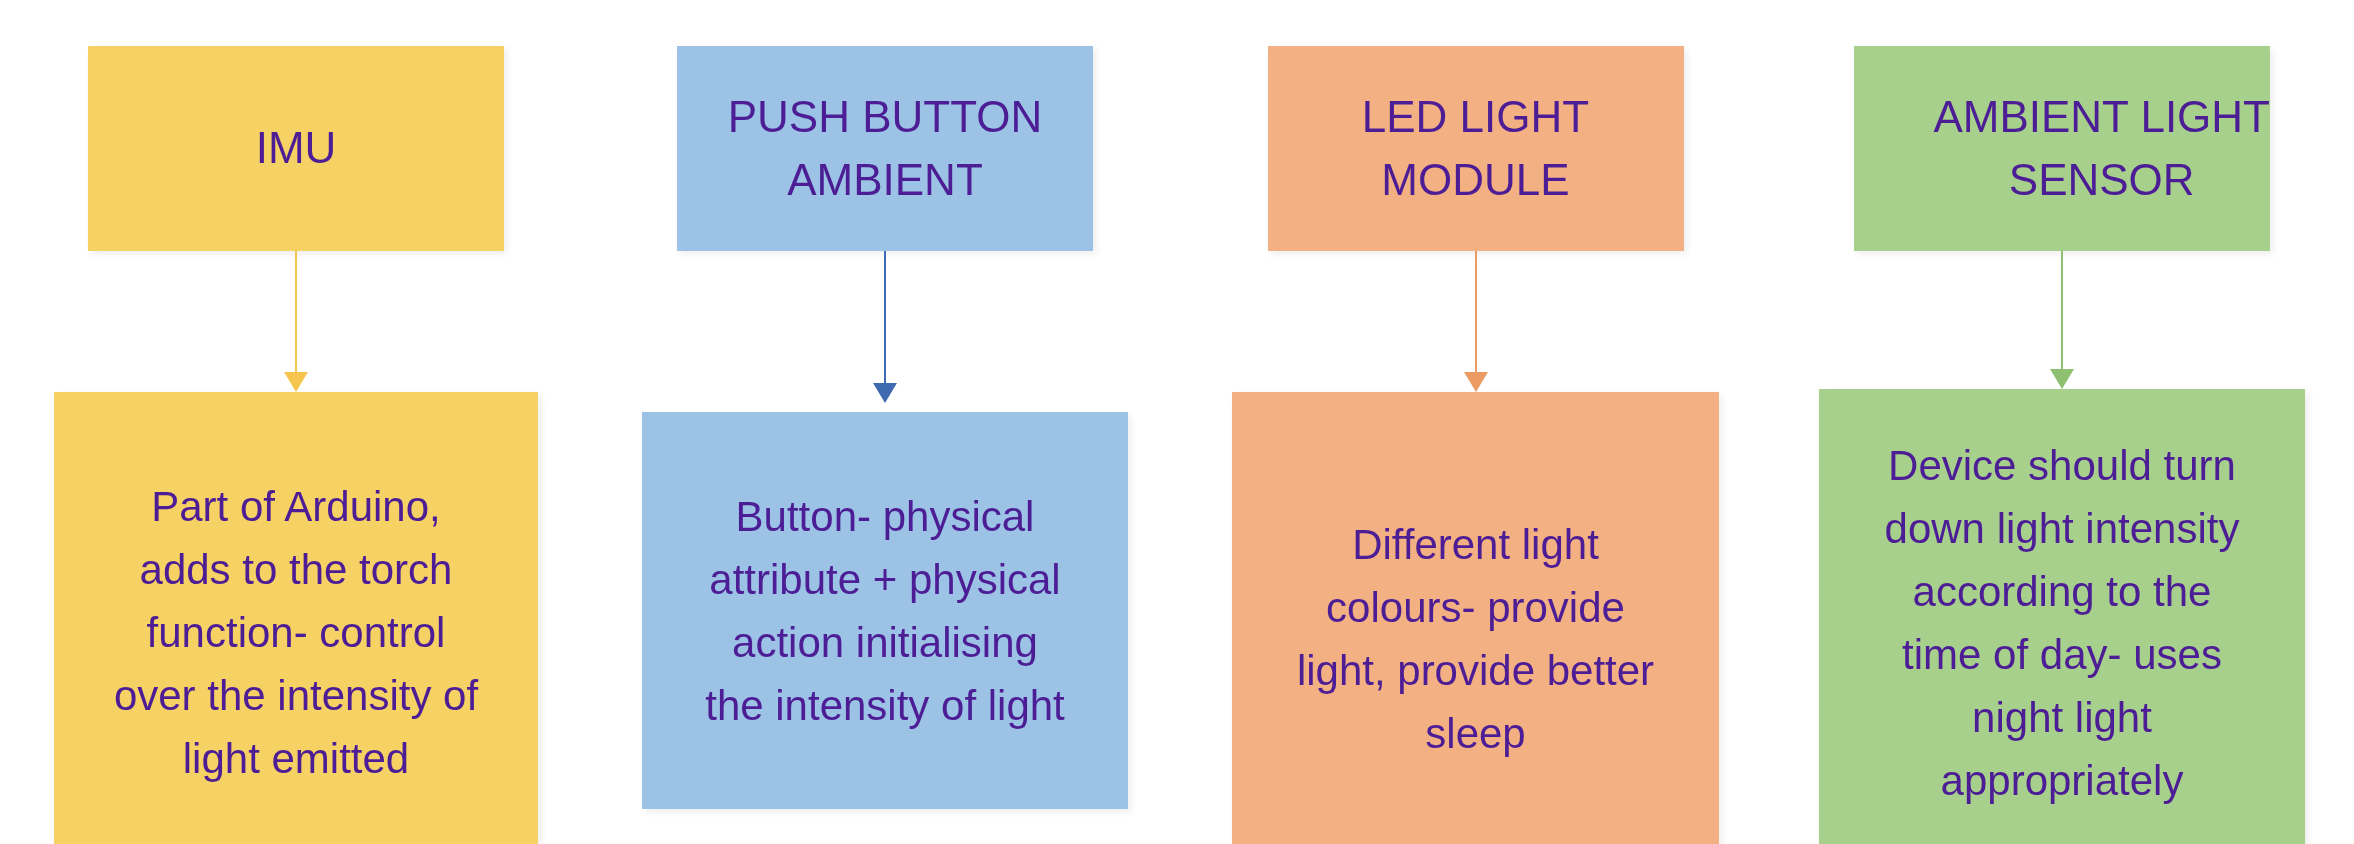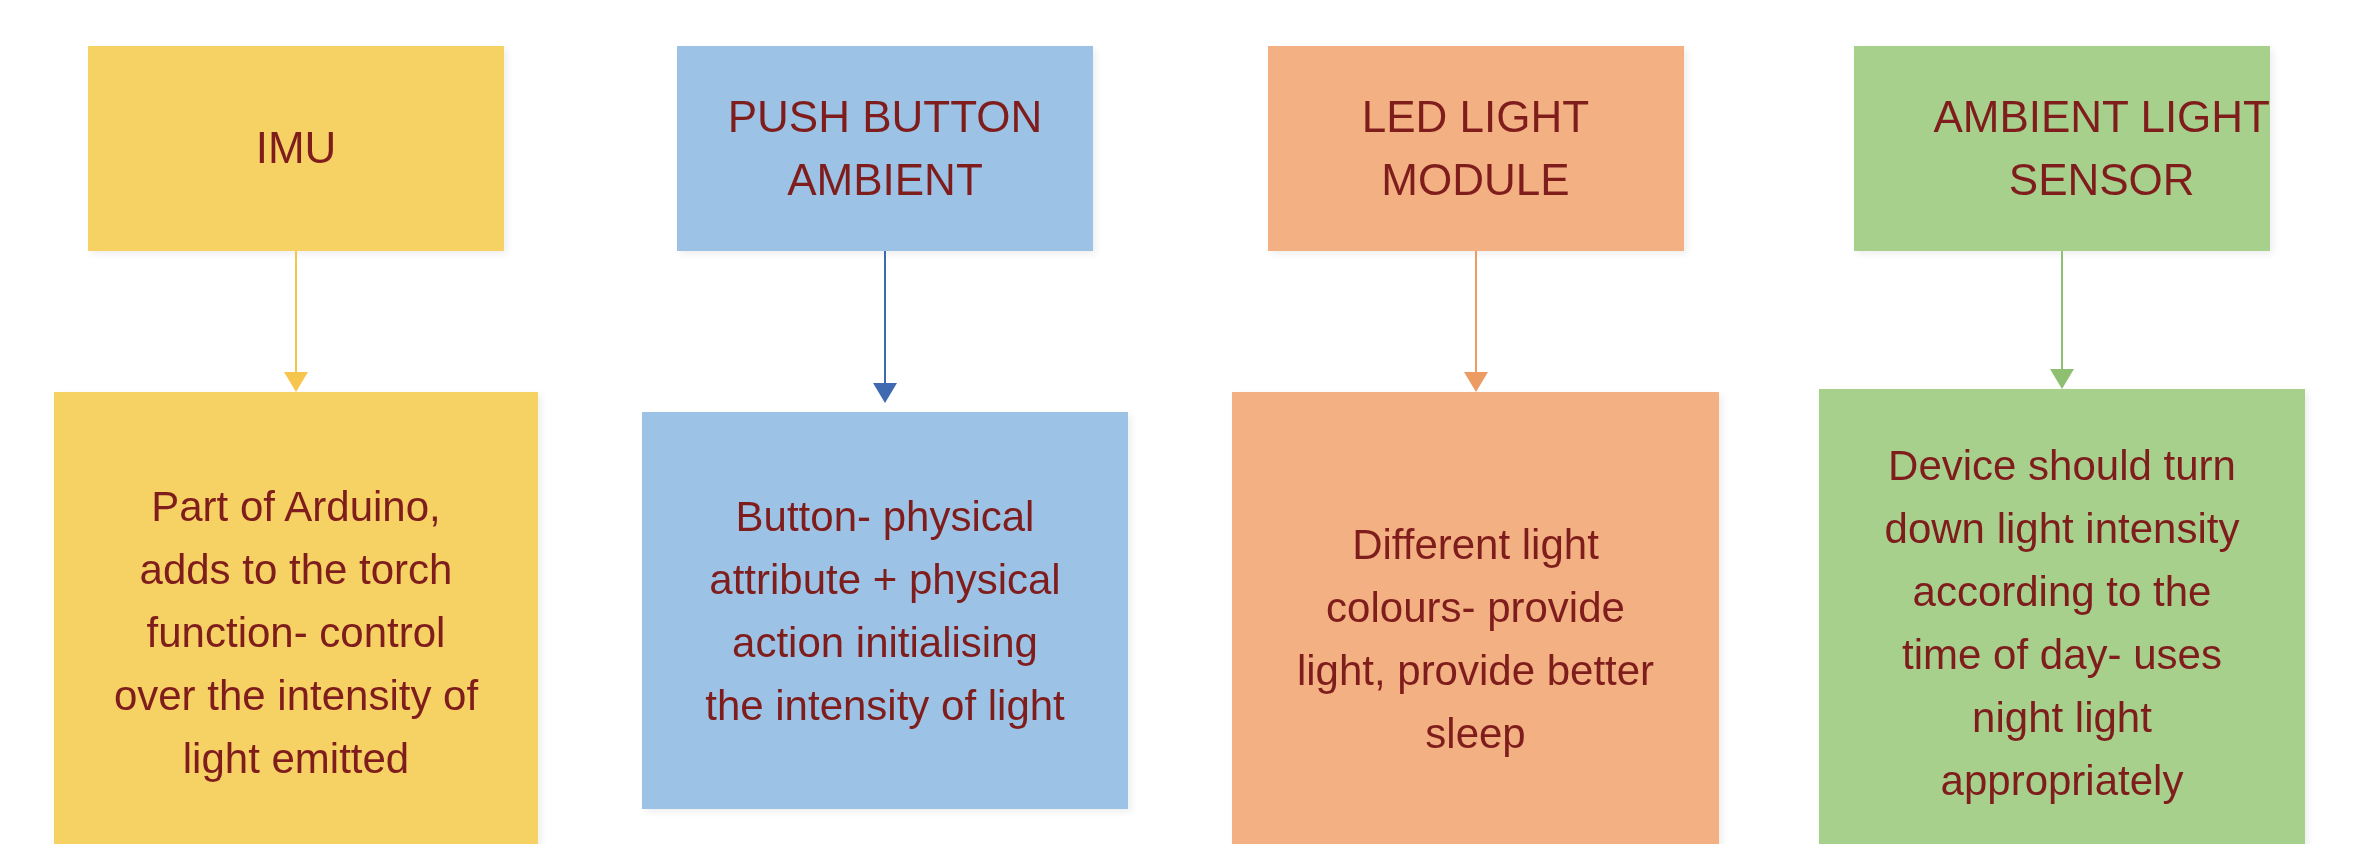--- a/index.html
+++ b/index.html
@@ -89,21 +89,21 @@
     box-shadow: 3px 3px 7px rgba(0,0,0,0.07);
   }
   .c1 .desc-box { top: 392px; height: 480px; }
   .c2 .desc-box { top: 412px; height: 397px; }
   .c3 .desc-box { top: 392px; height: 494px; }
   .c4 .desc-box { top: 389px; height: 468px; }
 </style>
 </head>
 <body>
 
-<div class="canvas" data-bind-style="color:canvas.text_color;backgroundColor:canvas.background_color" style="color: #7f1d1d; background-color: rgb(255, 255, 255);">
+<div class="canvas" data-bind-style="color:canvas.text_color;backgroundColor:canvas.background_color" style="color: #4c1d95; background-color: rgb(255, 255, 255);">
 
   <div class="column c1">
     <div class="header-box" data-bind-style="backgroundColor:diagram.columns.0.colors.box" style="background-color: rgb(246, 209, 100);">
       <span data-bind="diagram.columns.0.header">IMU</span>
     </div>
     <div class="arrow">
       <div class="arrow-line" data-bind-style="backgroundColor:diagram.columns.0.colors.arrow" style="background-color: rgb(245, 197, 78);"></div>
       <div class="arrow-head" data-bind-style="borderTopColor:diagram.columns.0.colors.arrow" style="border-top-color: rgb(245, 197, 78);"></div>
     </div>
     <div class="desc-box" data-bind-style="backgroundColor:diagram.columns.0.colors.box" style="background-color: rgb(246, 209, 100);">

